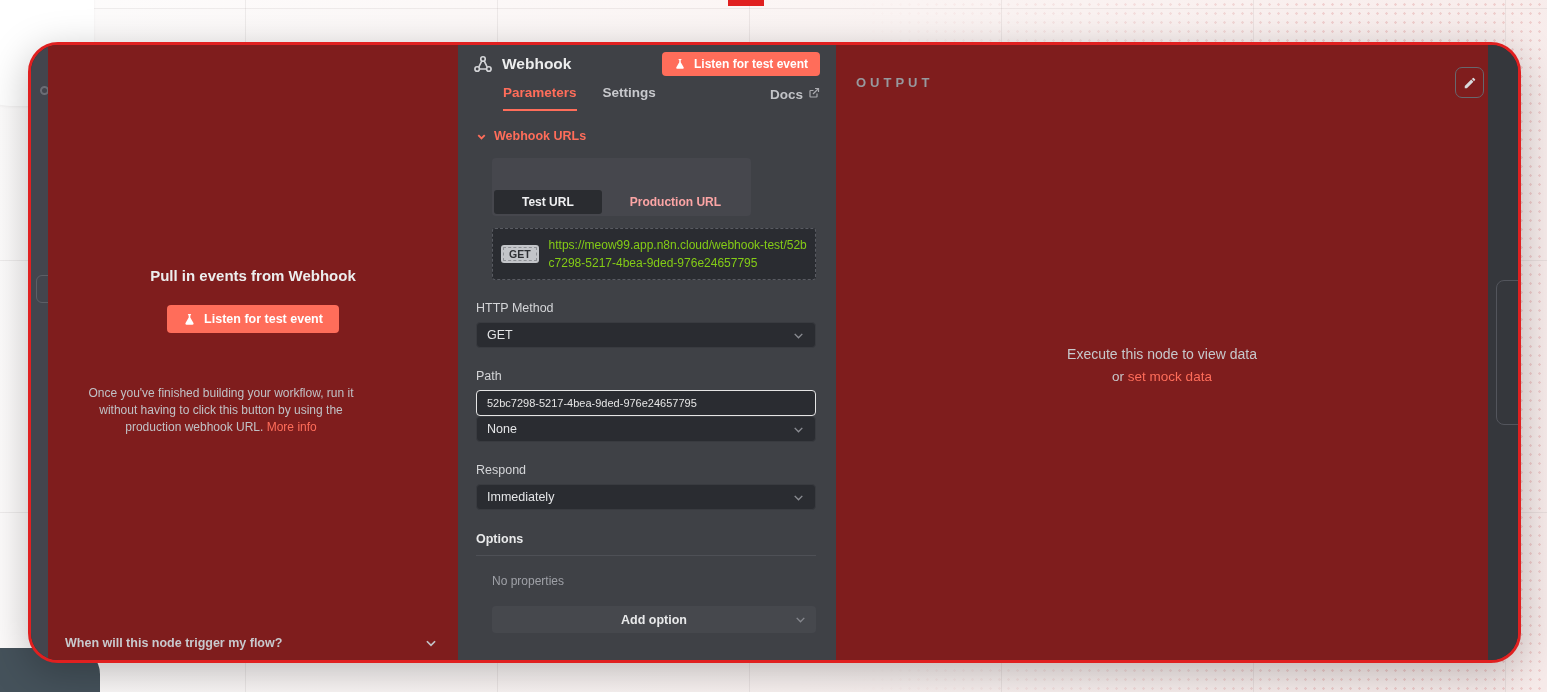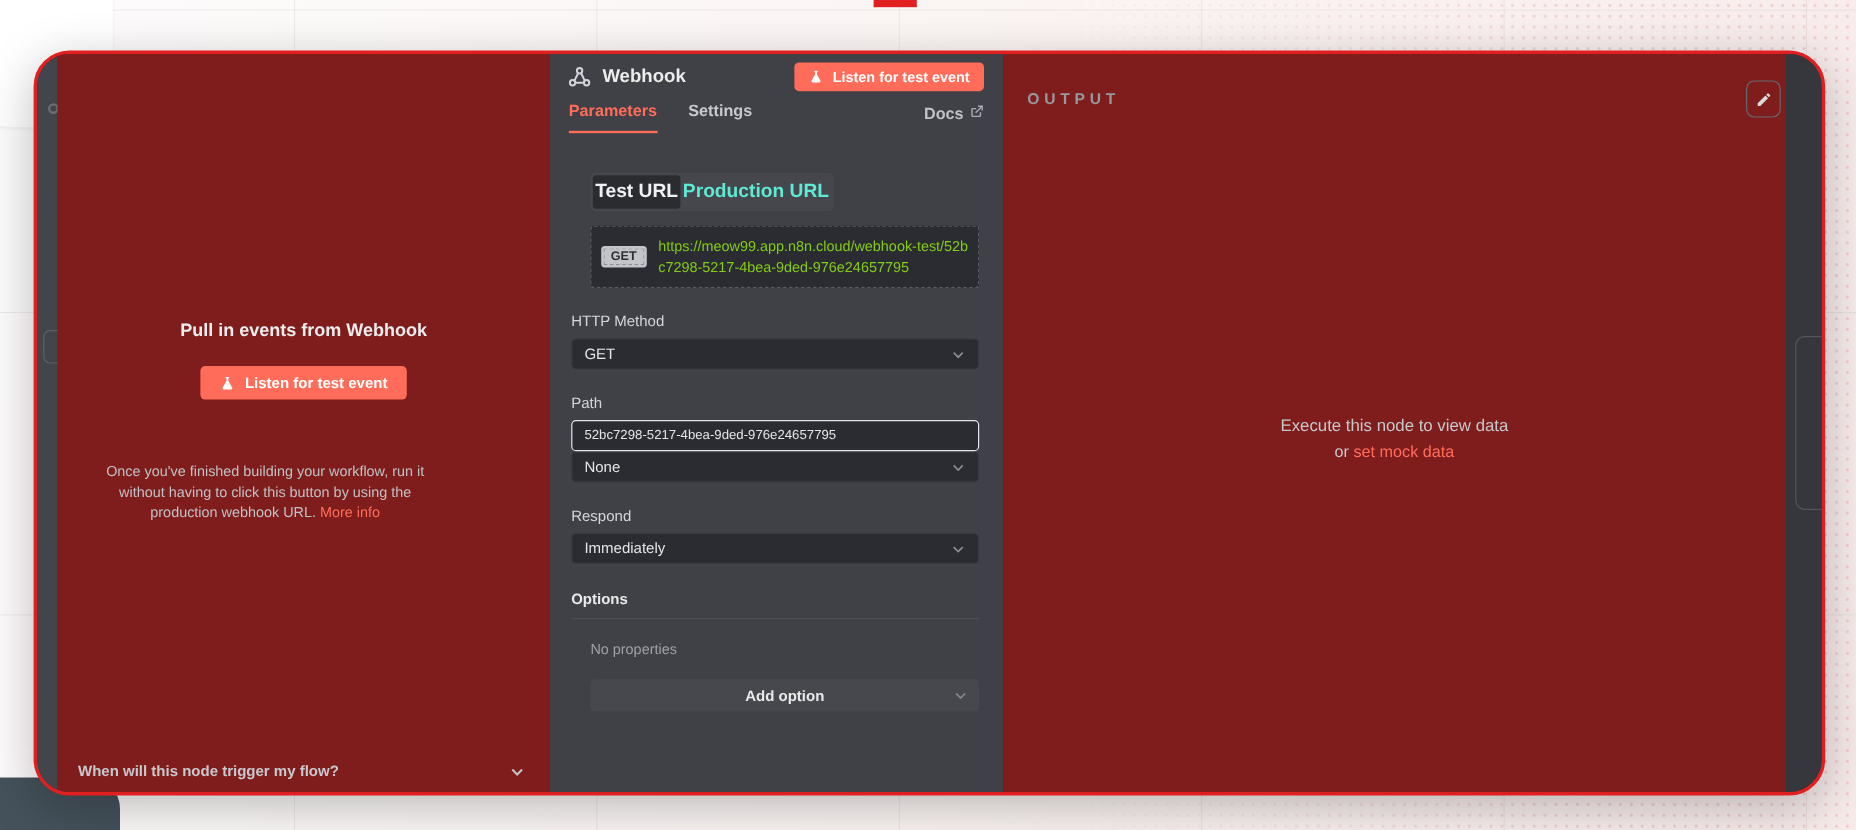--- a/index.html
+++ b/index.html
@@ -80,37 +80,37 @@
   .chev { width:14px; height:14px; color:#c2c3c7; }
 
   
   .panel-mid { width:378px; background:#3f4146; flex:none; display:flex; flex-direction:column; }
   .pm-header { display:flex; align-items:center; padding:7px 16px 0 15px; }
   .pm-node-icon { width:20px; height:20px; color:#d3d4d7; flex:none; }
   .pm-node-name { color:#eceded; font-size:15.5px; font-weight:bold; margin-left:9px; flex:1; }
   .btn-listen.small { padding:5px 12px; font-size:12px; }
   .pm-tabs { display:flex; align-items:flex-end; padding:0 16px; margin-top:9px; }
   .tab { font-size:13.5px; font-weight:bold; padding-bottom:9px; cursor:pointer; }
-  .tab.active { color:#ff6d5a; border-bottom:2px solid #ff6d5a; }
+  .tab.active { color:#ff6d5a; border-bottom:2px solid #ff6d5a;margin-left:29px; }
   .tab.inactive { color:#c8c9cd; margin-left:26px; border-bottom:2px solid transparent; }
   .tab-docs {
     margin-left:auto; display:flex; align-items:flex-start; gap:5px;
     color:#c2c3c7; font-size:13.5px; font-weight:bold; padding-bottom:9px; cursor:pointer;
   }
   .ext-icon { width:12px; height:12px; color:#aaabaf; }
   .pm-body { flex:1; padding:18px 20px 0 18px; overflow:hidden; }
   .section-head { display:flex; align-items:center; gap:7px; color:#ff6d5a;
     font-size:12.5px; font-weight:bold; cursor:pointer; }
   .section-head .chev { color:#ff6d5a; width:11px; height:11px; }
   .url-toggle {
     margin:15px 0 0 16px; display:inline-flex; background:#46474d; border-radius:4px; padding:2px;
   }
-  .url-toggle .seg { font-size:16px; font-weight:bold; padding:5px 2px; border-radius:3px; cursor:pointer; }
+  .url-toggle .seg { font-size:12px; font-weight:bold; padding:5px 28px; border-radius:3px; cursor:pointer;margin-top:30px; }
   .seg.active { background:#2a2c30; color:#f0f1f2; }
-  .seg.inactive { color:#5eead4; }
+  .seg.inactive { color:#fca5a5; }
   .url-box {
     margin:12px 0 0 16px; width:324px; background:#2a2c31;
     border:1px dashed #595b62; border-radius:3px; padding:7px 8px;
     display:flex; align-items:center; cursor:pointer;
   }
   .method-badge {
     background:#c3c5c9; color:#2e3034; font-size:10.5px; font-weight:bold;
     padding:3px 8px; border-radius:3px; outline:1px dashed #8e9095; outline-offset:-3px; flex:none;
   }
   .url-text { margin-left:10px; color:#84cc16; font-size:12px; line-height:1.5; word-break:break-all; }
@@ -227,20 +227,26 @@
         <span>Docs</span>
         <svg class="ext-icon" viewBox="0 0 24 24" fill="none" stroke="currentColor" stroke-width="2.4">
           <path d="M18 13v6a1 1 0 0 1-1 1H5a1 1 0 0 1-1-1V8a1 1 0 0 1 1-1h6"></path>
           <path d="M14 3h7v7"></path>
             <path d="M10 14 21 3"></path>
         </svg>
       </span>
     </div>
 
     <div class="pm-body">
+      <div class="section-head">
+        <svg class="chev" viewBox="0 0 24 24" fill="none" stroke="currentColor" stroke-width="4">
+          <path d="M5 9l7 7 7-7"></path>
+        </svg>
+        <span>Webhook URLs</span>
+      </div>
 
       <div class="url-toggle">
         <span class="seg active">Test URL</span>
         <span class="seg inactive">Production URL</span>
       </div>
 
       <div class="url-box">
         <span class="method-badge">GET</span>
         <span class="url-text">https://meow99.app.n8n.cloud/webhook-test/52bc7298-5217-4bea-9ded-976e24657795</span>
       </div>

